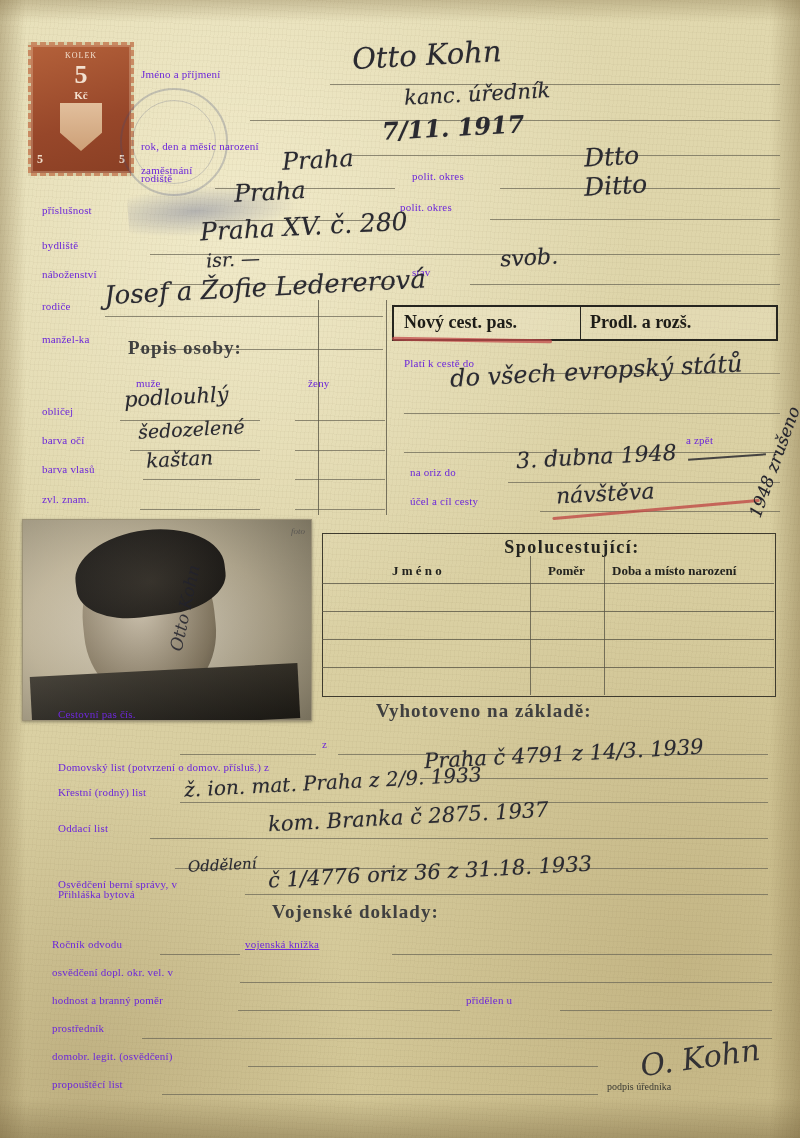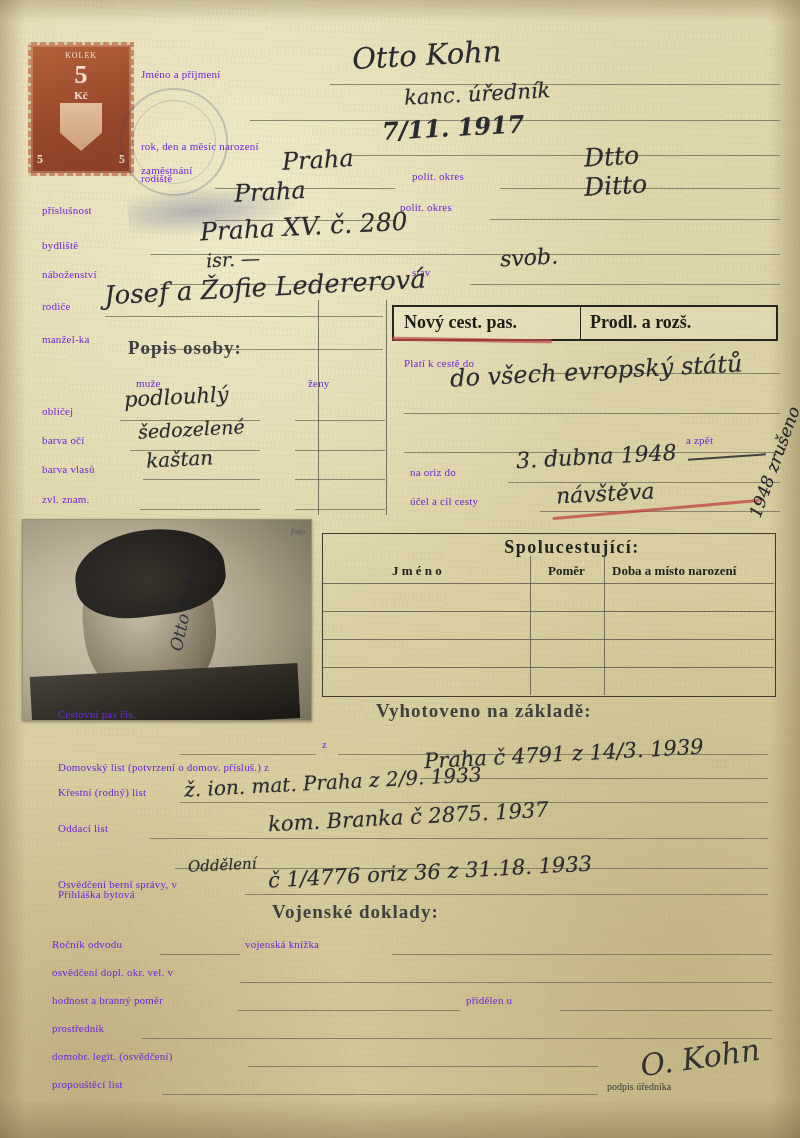--- a/index.html
+++ b/index.html
@@ -280,21 +280,21 @@
 <div class="rule" style="left:175px;top:868px;width:593px;"></div>
 <div class="hw" style="left:188px;top:856px;font-size:15px;">Oddělení</div>
 
 <div class="lbl" style="left:58px;top:878px;">Osvědčení berní správy, v</div>
 <div class="rule" style="left:245px;top:894px;width:523px;"></div>
 <div class="hw" style="left:268px;top:860px;font-size:21px;">č 1/4776 oriz 36 z 31.18. 1933</div>
 
 <div class="hdr" style="left:272px;top:901px;font-size:19px;">Vojenské doklady:</div>
 
 <div class="lbl" style="left:52px;top:938px;">Ročník odvodu</div>
-<div class="lbl" style="left:245px;top:938px;">vojenská knížka</div>
+<div class="lbl" style="left:245px;top:938px;text-decoration:underline;">vojenská knížka</div>
 <div class="rule" style="left:160px;top:954px;width:80px;"></div>
 <div class="rule" style="left:392px;top:954px;width:380px;"></div>
 
 <div class="lbl" style="left:52px;top:966px;">osvědčení dopl. okr. vel. v</div>
 <div class="rule" style="left:240px;top:982px;width:532px;"></div>
 
 <div class="lbl" style="left:52px;top:994px;">hodnost a branný poměr</div>
 <div class="lbl" style="left:466px;top:994px;">přidělen u</div>
 <div class="rule" style="left:238px;top:1010px;width:222px;"></div>
 <div class="rule" style="left:560px;top:1010px;width:212px;"></div>

